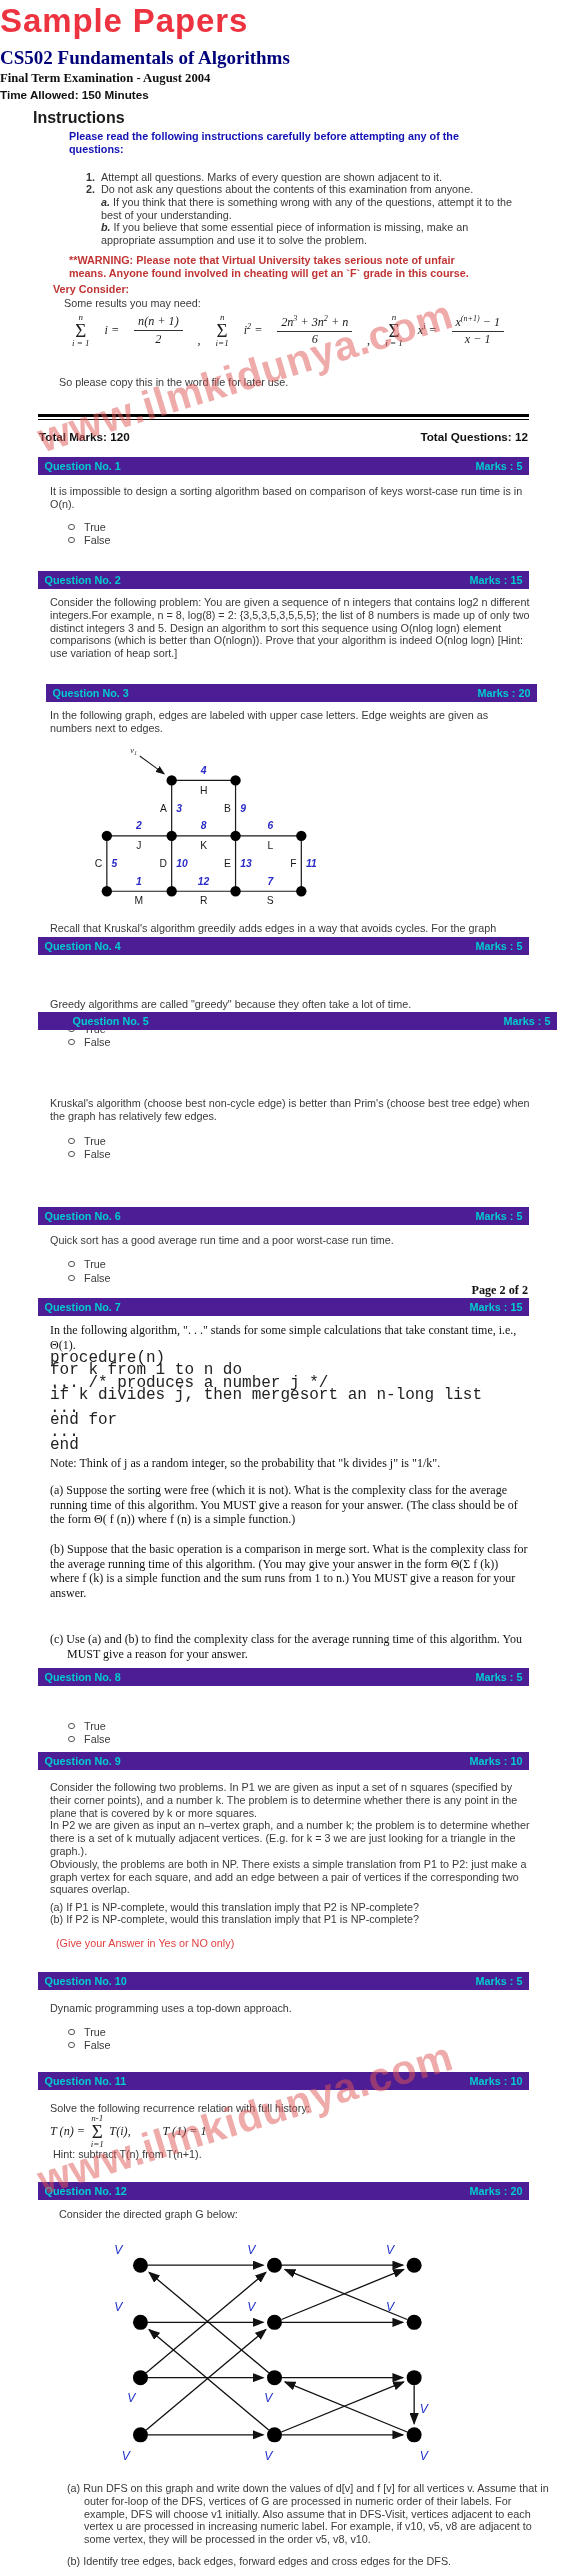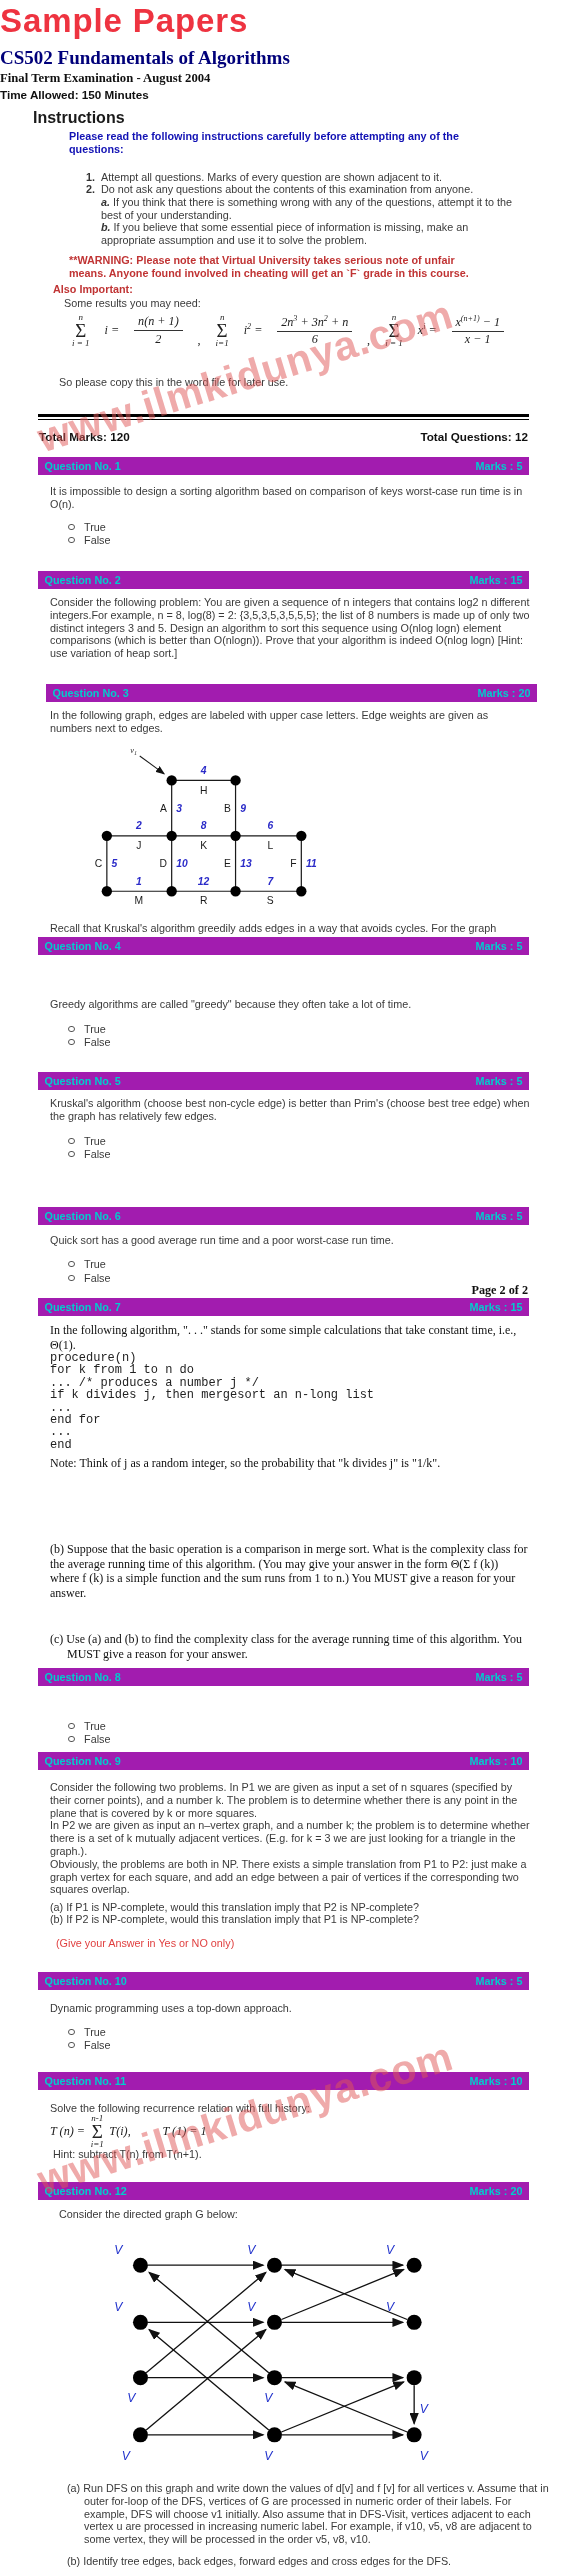--- a/index.html
+++ b/index.html
@@ -13,28 +13,28 @@
   .time-allowed{top:88px;font-size:11.7px;font-weight:bold;color:#101010;}
   .instr-head{top:109px;left:33px;font-size:16px;font-weight:600;color:#1a1a1a;}
   .blue-bold{font-weight:bold;color:#1212b4;font-size:10.8px;line-height:12.7px;}
   .body-text{font-size:10.8px;line-height:12.8px;color:#3a3a3a;}
   .num{font-weight:bold;color:#333;}
   .sub-label{font-weight:bold;font-style:italic;color:#333;}
   .red-bold{font-weight:bold;color:#c03434;font-size:10.8px;line-height:12.7px;}
   .rule1{left:38px;width:491px;height:2.8px;background:#000;}
   .rule2{left:38px;width:491px;height:0.9px;background:#000;}
   .totals{font-size:11.7px;font-weight:bold;color:#101010;}
-  .bar{left:38px;width:491px;height:18px;background:#a21caf;color:#00cdcd;font-size:10.8px;
+  .bar{left:38px;width:491px;height:18px;background:#4c1d95;color:#00cdcd;font-size:10.8px;
        font-weight:bold;line-height:18px;}
   .bar .bl{float:left;padding-left:6.6px;}
   .bar .br{float:right;padding-right:6.6px;}
   .opt{display:flex;align-items:center;font-size:10.8px;color:#3a3a3a;}
   .opt-bullet{width:4.7px;height:4.7px;border:1.3px solid #555;border-radius:50%;margin-right:9.4px;flex:0 0 auto;}
   .serif-text{font-family:"Liberation Serif",serif;font-size:12px;line-height:14.6px;color:#111;}
-  .mono{font-family:"Liberation Mono","DejaVu Sans Mono",monospace;font-size:12px;line-height:12.4px;
+  .mono{font-family:"Liberation Mono","DejaVu Sans Mono",monospace;font-size:16px;line-height:12.4px;
         color:#222;white-space:pre;}
   .page-label{font-family:"Liberation Serif",serif;font-size:12.2px;font-weight:bold;color:#101010;}
   .hang{text-indent:-17px;padding-left:17px;}
   .formula-row{display:flex;align-items:center;gap:15px;font-family:"Liberation Serif",serif;
                font-style:italic;font-size:12.2px;color:#222;}
   .sum{display:inline-flex;flex-direction:column;align-items:center;}
   .sum-upper,.sum-lower{font-size:9px;line-height:9px;font-style:italic;}
   .sum-sigma{font-size:19px;line-height:17px;font-style:normal;}
   .frac{display:inline-flex;flex-direction:column;align-items:center;}
   .frac-num{padding:0 3.8px 0.9px;border-bottom:0.9px solid #333;}
@@ -62,21 +62,21 @@
   <div class="t center time-allowed">Time Allowed: 150 Minutes</div>
 
   <div class="t instr-head">Instructions</div>
   <div class="t blue-bold" style="top:130px;left:69px;width:415px;">Please read the following instructions carefully before attempting any of the questions:</div>
   <div class="t body-text" style="top:171px;left:86px;width:432px;"><span class="num">1.</span>&nbsp;&nbsp;<span>Attempt all questions.  Marks of every question are shown adjacent to it.</span></div>
   <div class="t body-text" style="top:183px;left:86px;width:441px;"><span class="num">2.</span>&nbsp;&nbsp;<span>Do not ask any questions about the contents of this examination from anyone.</span></div>
   <div class="t body-text" style="top:196px;left:101px;width:418px;"><span class="sub-label">a.</span><span>   If you think that there is something wrong with any of the questions, attempt it to the best of your understanding.</span></div>
   <div class="t body-text" style="top:221px;left:101px;width:404px;"><span class="sub-label">b.</span><span>   If you believe that some essential piece of information is missing, make an appropriate assumption and use it to solve the problem.</span></div>
 
   <div class="t red-bold" style="top:254px;left:69px;width:424px;">**WARNING: Please note that Virtual University takes serious note of unfair means. Anyone found involved in cheating will get an `F` grade in this course.</div>
-  <div class="t red-bold" style="top:283px;left:53px;">Also Important:</div>
+  <div class="t red-bold" style="top:283px;left:53px;">Very Consider:</div>
   <div class="t body-text" style="top:297px;left:64px;">Some results you may need:</div>
 
   <div class="t formula-row" style="top:313px;left:72px;">
     <span class="sum">
         <span class="sum-upper">n</span>
         <span class="sum-sigma">Σ</span>
         <span class="sum-lower">i = 1</span>
       </span>
     <span>i = </span>
     <span class="frac">
@@ -206,21 +206,21 @@
   <div class="t body-text" style="top:998px;left:50px;width:480px;">Greedy algorithms are called "greedy" because they often take a lot of time.</div>
   <div class="t opt" style="top:1023px;left:68px;">
       <span class="opt-bullet"></span>
       <span>True</span>
     </div>
   <div class="t opt" style="top:1036px;left:68px;">
       <span class="opt-bullet"></span>
       <span>False</span>
     </div>
 
-  <div class="t bar" style="top:1072px;">
+  <div class="t bar" style="top:1012px;padding-left:28px;">
       <span class="bl">Question No. 5</span>
       <span class="br">Marks : 5</span>
     </div>
   <div class="t body-text" style="top:1097px;left:50px;width:480px;">Kruskal's algorithm (choose best non-cycle edge) is better than Prim's (choose best tree edge) when the graph has relatively few edges.</div>
   <div class="t opt" style="top:1135px;left:68px;">
       <span class="opt-bullet"></span>
       <span>True</span>
     </div>
   <div class="t opt" style="top:1148px;left:68px;">
       <span class="opt-bullet"></span>
@@ -250,20 +250,21 @@
   <div class="t serif-text" style="top:1323px;left:50px;width:477px;">In the following algorithm, ". . ." stands for some simple calculations that take constant time, i.e., Θ(1).</div>
   <div class="t mono" style="top:1352px;left:50px;">procedure(n)
 for k from 1 to n do
 ... /* produces a number j */
 if k divides j, then mergesort an n-long list
 ...
 end for
 ...
 end</div>
   <div class="t serif-text" style="top:1456px;left:50px;width:480px;">Note: Think of j  as a random integer, so the probability that "k divides j" is "1/k".</div>
+  <div class="t serif-text" style="top:1483px;left:50px;width:479px;">(a) Suppose the sorting were free (which it is not). What is the complexity class for the average running time of this algorithm. You MUST give a reason for your answer. (The class should be of the form Θ( f (n)) where f (n) is a simple function.)</div>
   <div class="t serif-text" style="top:1542px;left:50px;width:479px;">(b) Suppose that the basic operation is a comparison in merge sort. What is the complexity class for the average running time of this algorithm. (You may give your answer in the form Θ(Σ f (k)) where f (k) is a simple function and the sum runs from 1 to n.) You MUST give a reason for your answer.</div>
   <div class="t serif-text hang" style="top:1616px;left:50px;width:480px;margin-top:16px;">(c) Use (a) and (b) to find the complexity class for the average running time of this algorithm. You MUST give a reason for your answer.</div>
 
   <div class="t bar" style="top:1668px;">
       <span class="bl">Question No. 8</span>
       <span class="br">Marks : 5</span>
     </div>
   <div class="t opt" style="top:1720px;left:68px;">
       <span class="opt-bullet"></span>
       <span>True</span>

